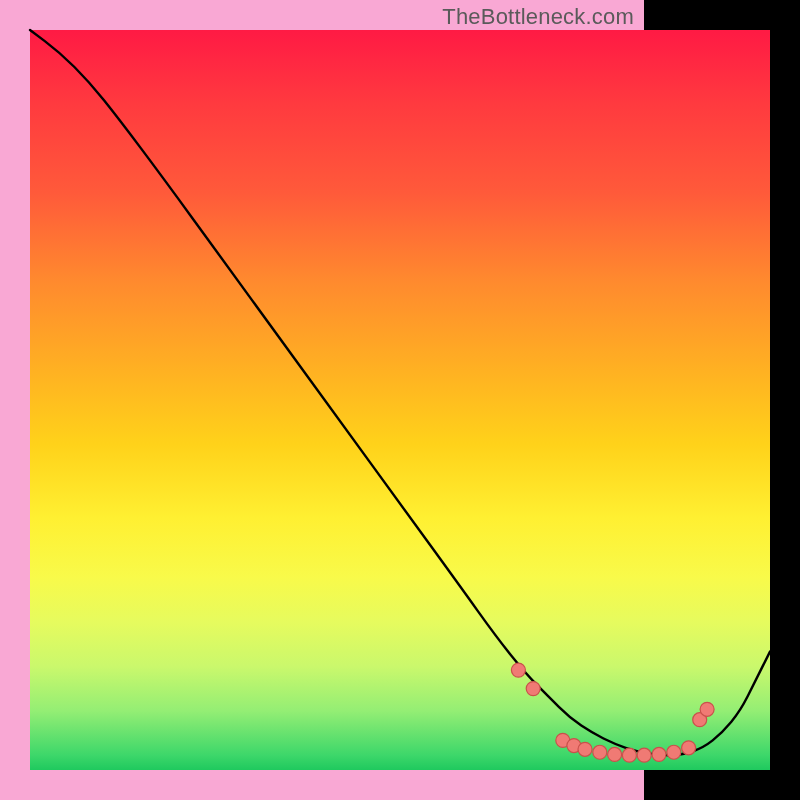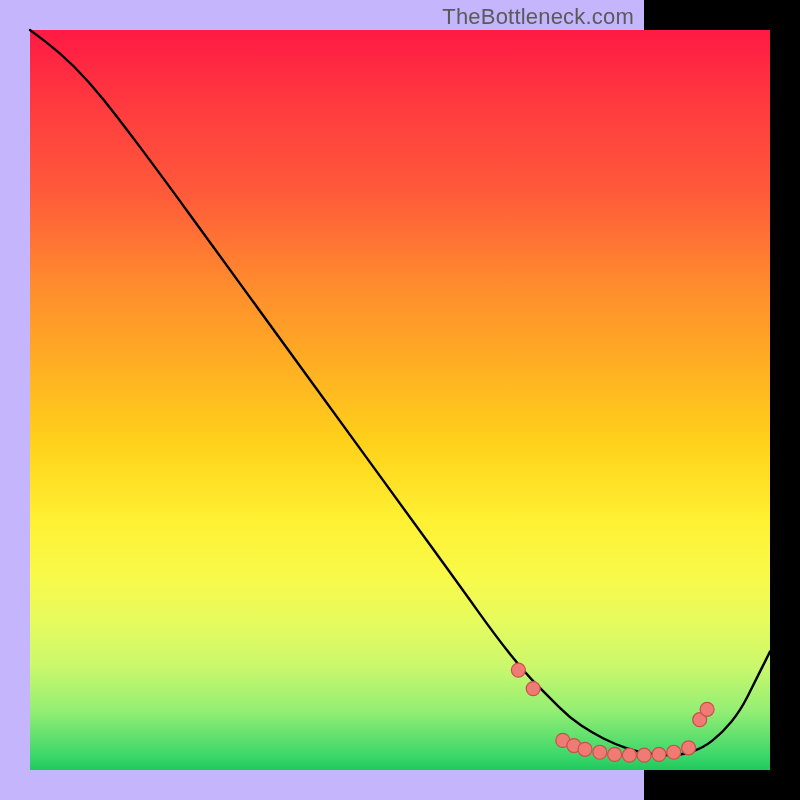--- a/index.html
+++ b/index.html
@@ -8,21 +8,21 @@
     width: 800px;
     height: 800px;
     background: #000;
     overflow: hidden;
     font-family: Arial, Helvetica, sans-serif;
   }
   .frame {
     position: relative;
     width: 644px;
     height: 800px;
-    background: #c4b5fd;
+    background: #f9a8d4;
   }
   .watermark {
     position: absolute;
     top: 4px;
     right: 10px;
     color: #5a5a5a;
     font-size: 22px;
     font-weight: 500;
     letter-spacing: 0.2px;
     z-index: 10;

